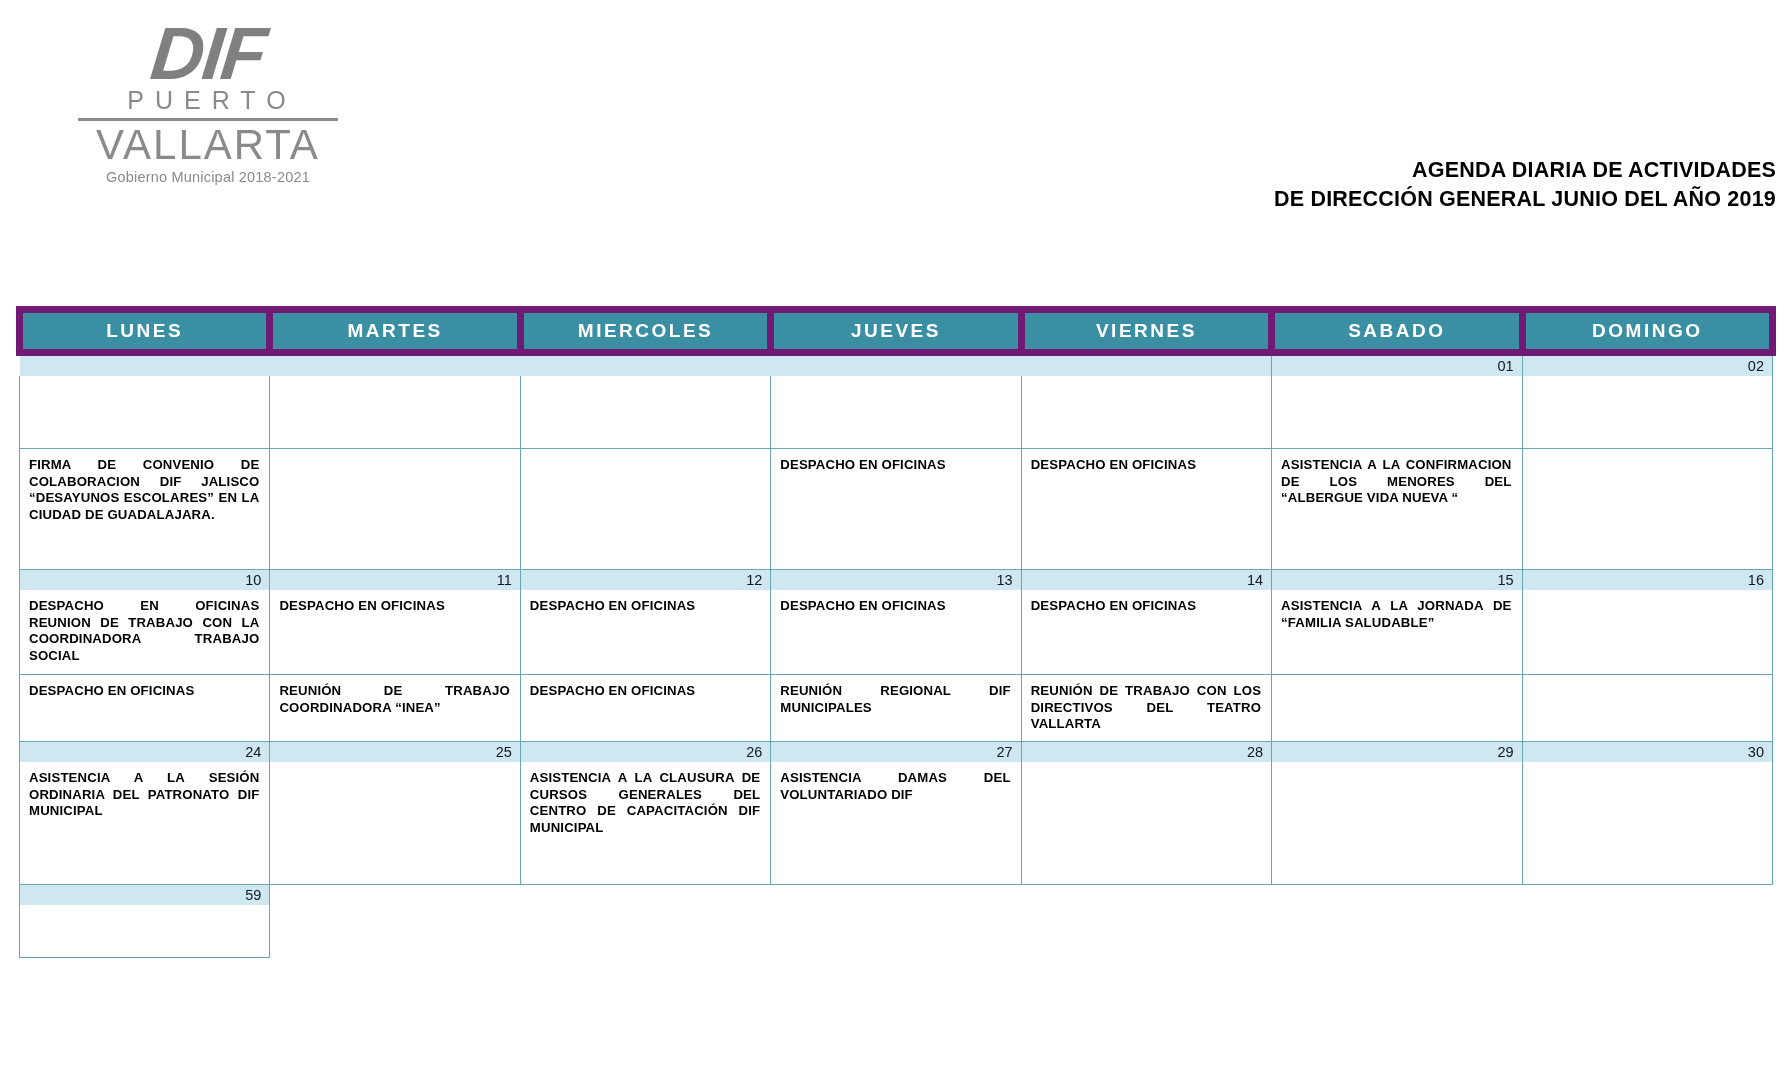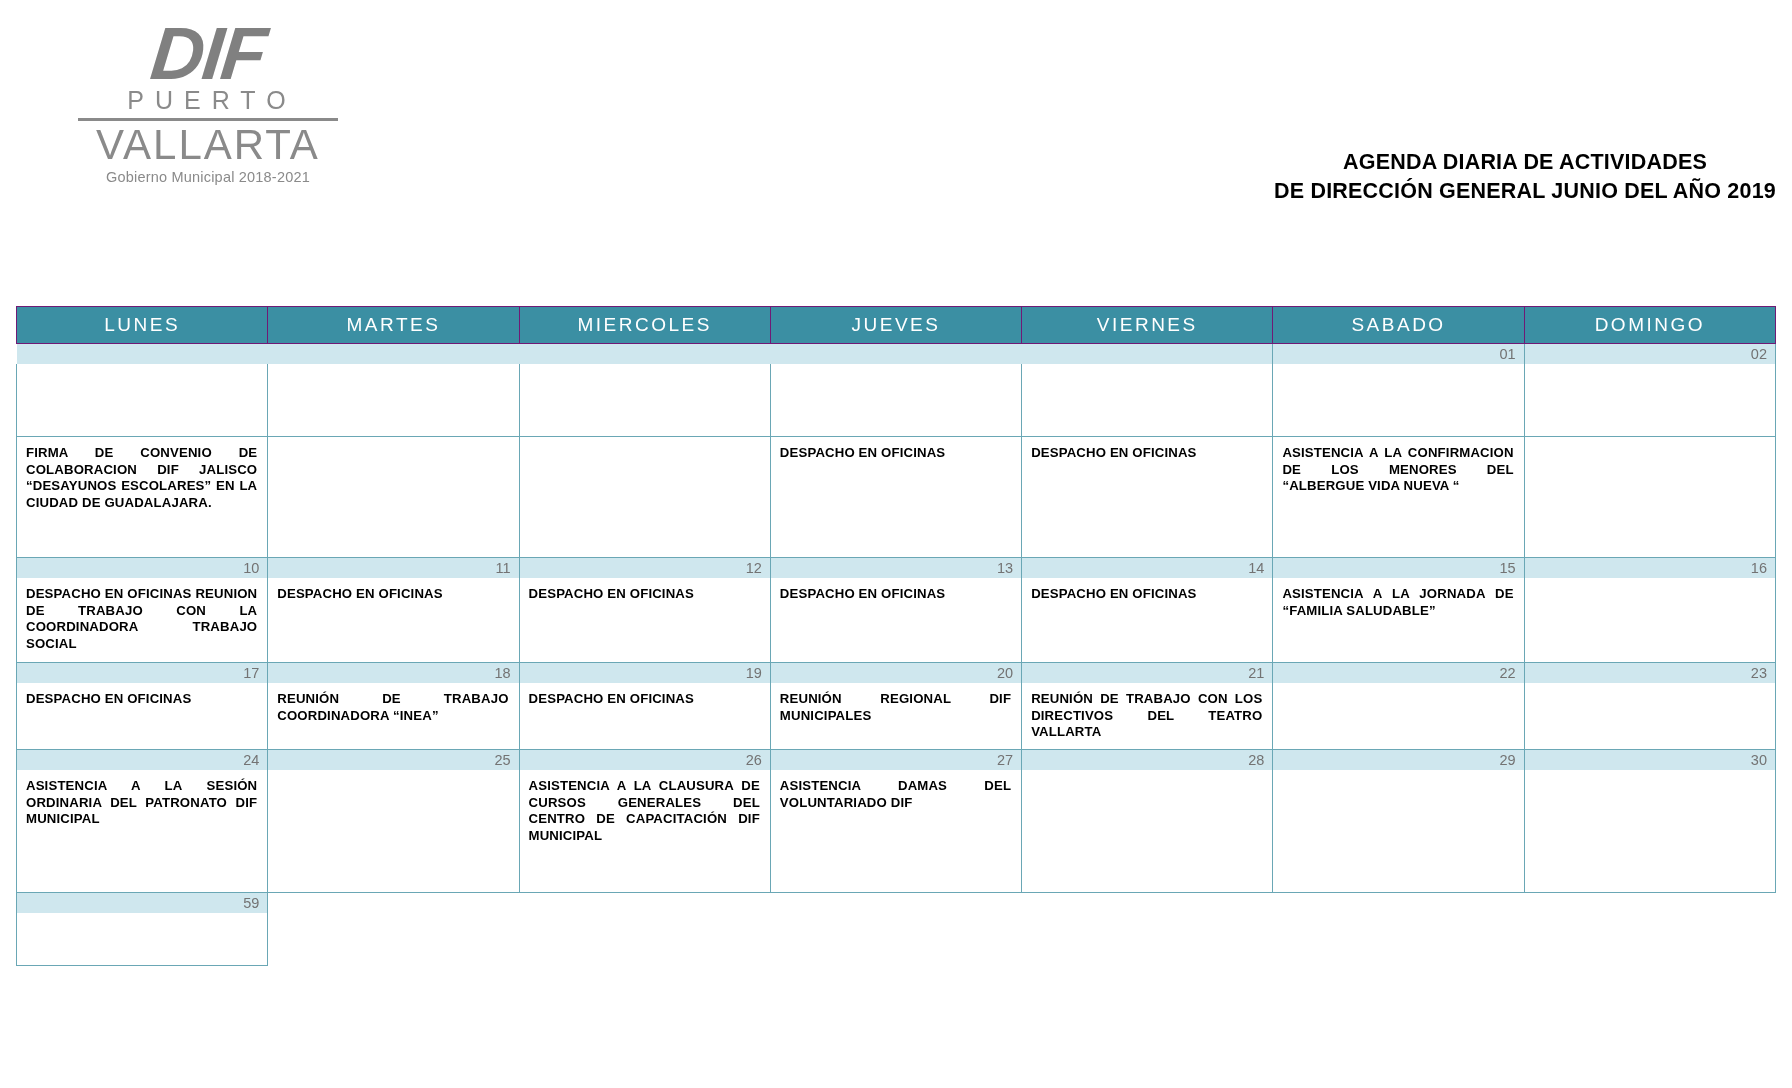--- a/index.html
+++ b/index.html
@@ -68,63 +68,63 @@
   .logo-gob {
     font-size: 14.5px;
     color: #8a8a8a;
     letter-spacing: 0.2px;
     margin-top: 2px;
   }
 
   .title-block {
     position: absolute;
     right: 16px;
-    top: 148px;
-    text-align: center;
+    top: 156px;
+    text-align: right;
     font-weight: bold;
     font-size: 21.5px;
     line-height: 29px;
     letter-spacing: 0.2px;
   }
 
   
   table.calendar {
     position: absolute;
     left: 16px;
     top: 306px;
     width: 1760px;
     border-collapse: collapse;
     table-layout: fixed;
   }
   table.calendar col { width: 14.2857%; }
 
   thead th {
     background: #3b8fa3;
     color: #ffffff;
-    font-weight: normal;
+    font-weight: bold;
     font-size: 19px;
     letter-spacing: 2.5px;
     height: 34px;
     text-align: center;
-    border: 1px solid #701a75;
+    border: 7px solid #701a75;
   }
 
   td.daynum {
     background: #cfe7ee;
     border-left: 1px solid #6aa7b5;
     border-right: 1px solid #6aa7b5;
     border-top: 1px solid #6aa7b5;
     border-bottom: none;
     height: 20px;
     text-align: right;
     vertical-align: middle;
     font-size: 14.5px;
     padding: 0 8px 0 0;
     font-weight: normal;
-    color: #737373;
+    color: #0f172a;
   }
   td.daynum.empty {
     background: #cfe7ee;
     border: none;
   }
   td.daynum.blankcell {
     background: #ffffff;
     border: none;
   }
 
@@ -243,29 +243,20 @@
         <td class="content">DESPACHO EN OFICINAS REUNION DE TRABAJO CON LA COORDINADORA TRABAJO SOCIAL</td>
         <td class="content">DESPACHO EN OFICINAS</td>
         <td class="content">DESPACHO EN OFICINAS</td>
         <td class="content">DESPACHO EN OFICINAS</td>
         <td class="content">DESPACHO EN OFICINAS</td>
         <td class="content">ASISTENCIA A LA JORNADA DE “FAMILIA SALUDABLE”</td>
         <td class="content"></td>
       </tr>
 
       <tr class="r4">
-        <td class="daynum">17</td>
-        <td class="daynum">18</td>
-        <td class="daynum">19</td>
-        <td class="daynum">20</td>
-        <td class="daynum">21</td>
-        <td class="daynum">22</td>
-        <td class="daynum">23</td>
-      </tr>
-      <tr class="r4">
         <td class="content">DESPACHO EN OFICINAS</td>
         <td class="content">REUNIÓN DE TRABAJO COORDINADORA “INEA”</td>
         <td class="content">DESPACHO EN OFICINAS</td>
         <td class="content">REUNIÓN REGIONAL DIF MUNICIPALES</td>
         <td class="content">REUNIÓN DE TRABAJO CON LOS DIRECTIVOS DEL TEATRO VALLARTA</td>
         <td class="content"></td>
         <td class="content"></td>
       </tr>
 
       <tr class="r5">

